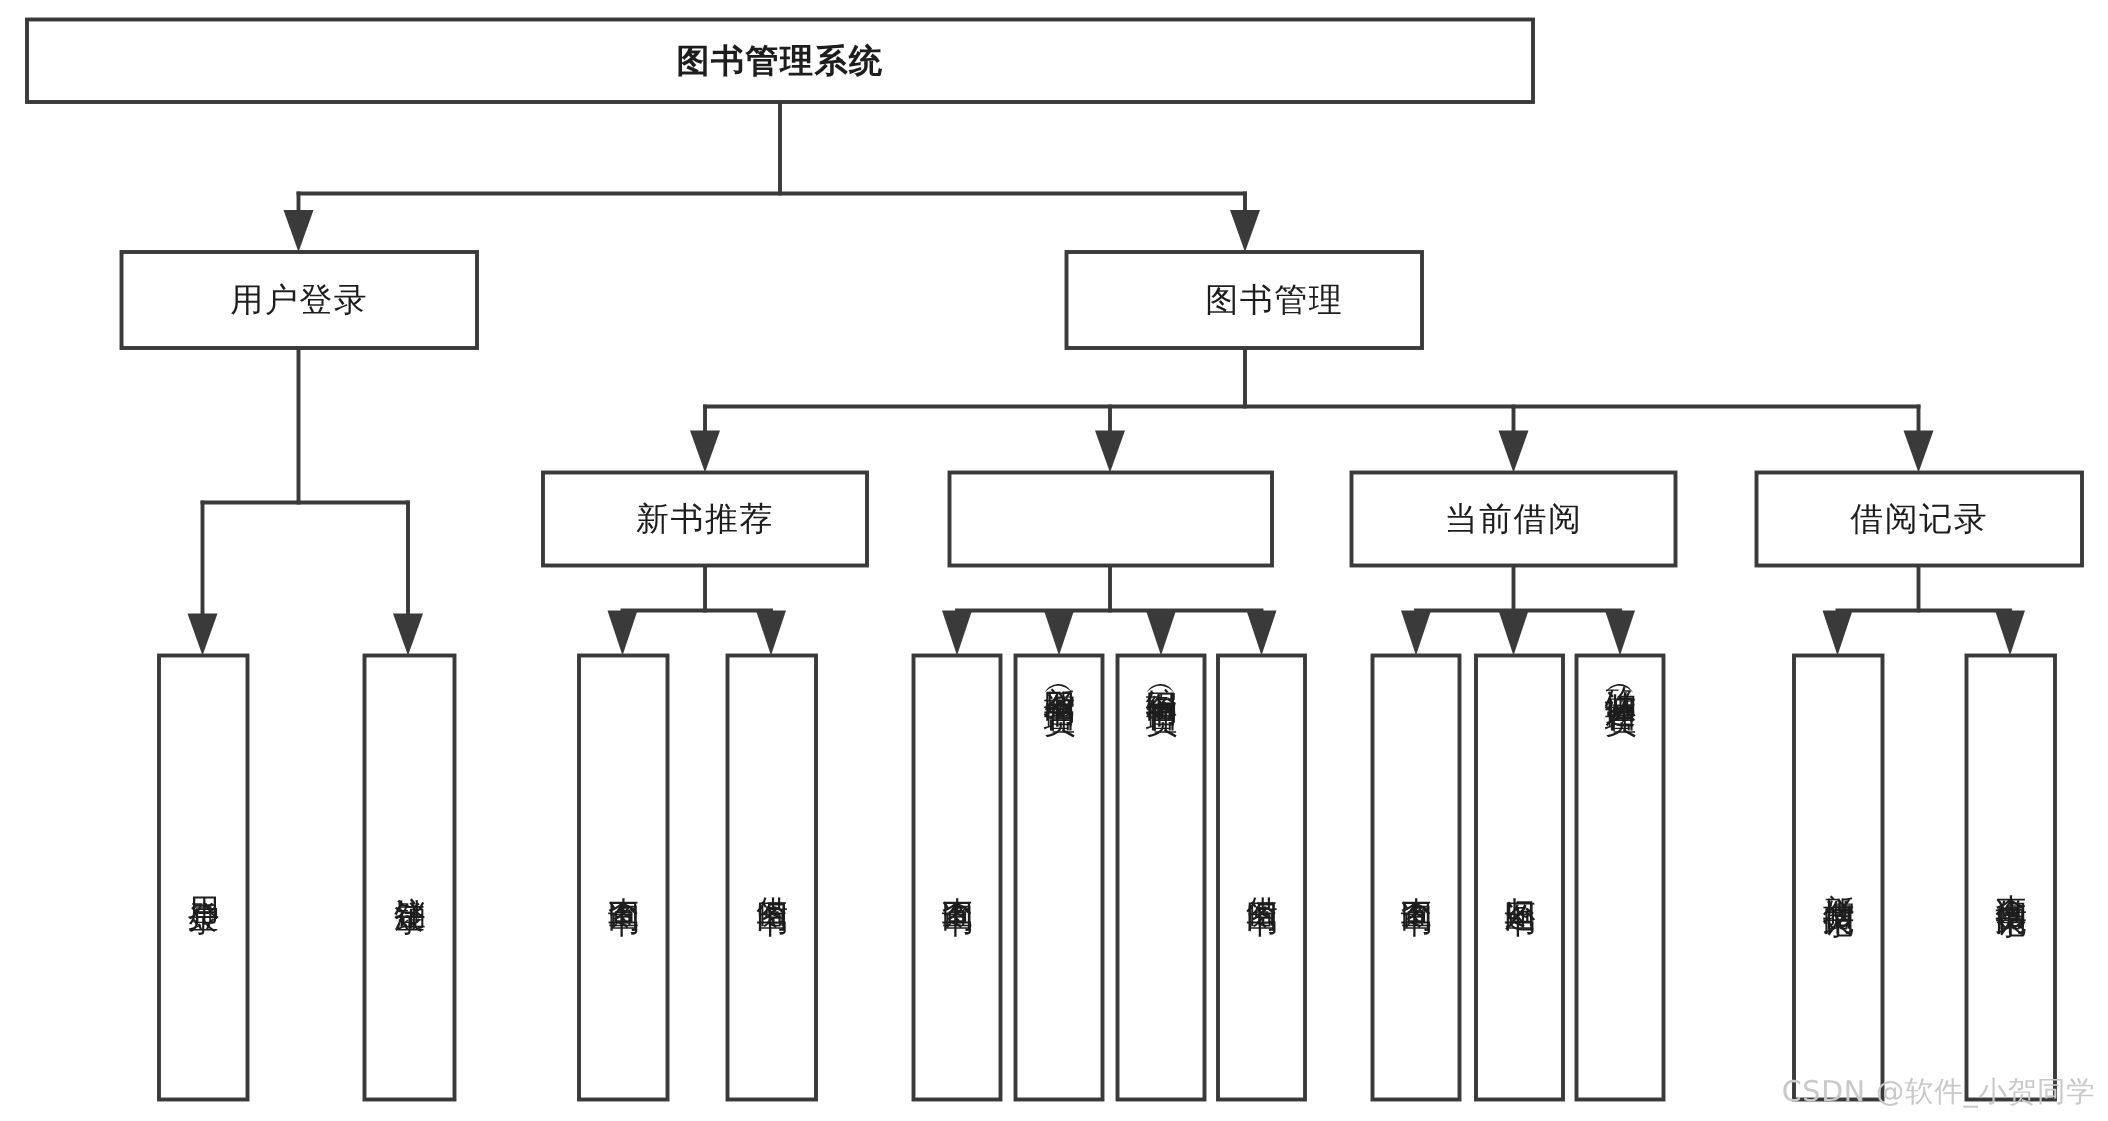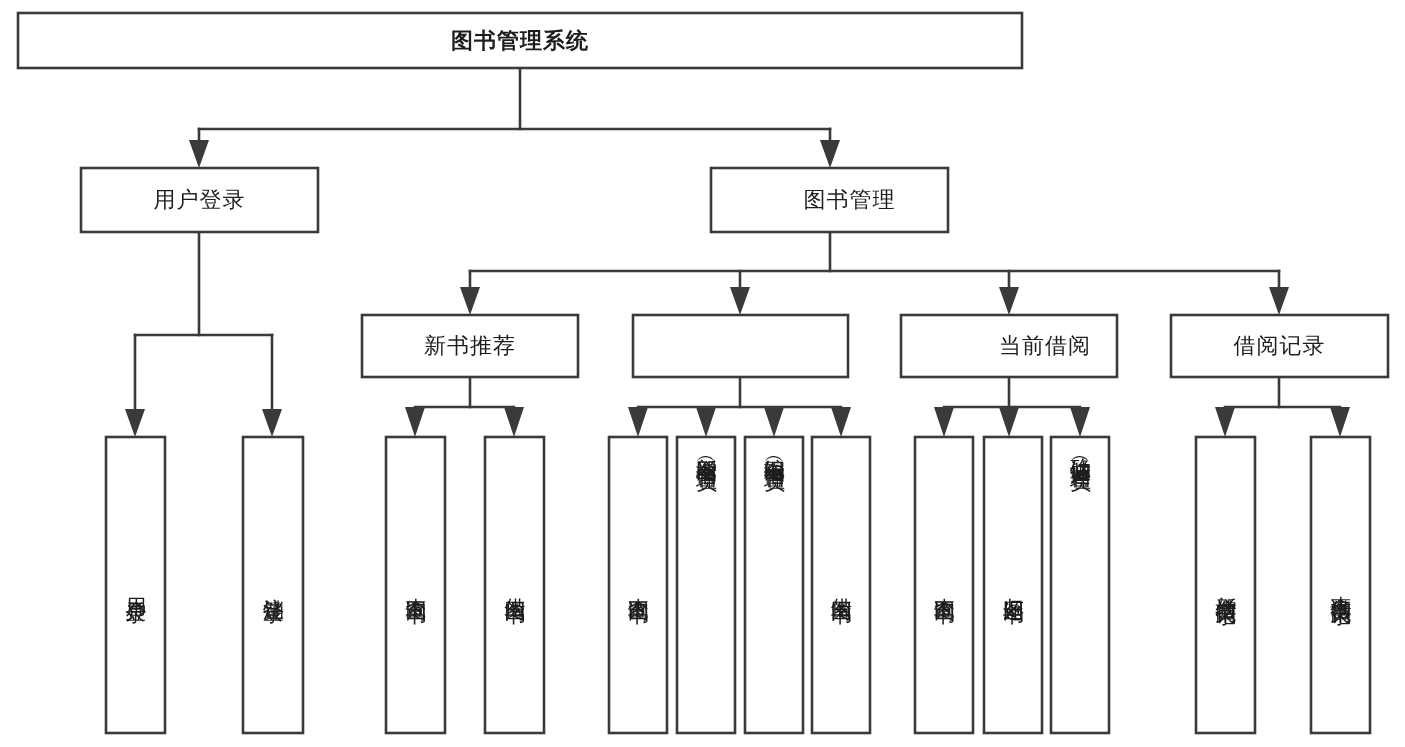--- a/index.html
+++ b/index.html
@@ -195,21 +195,21 @@
 
   <div class="htext-wrap" style="left:711px; top:168px; width:277px; height:64px;align-items:center;">
     <span class="htext">图书管理</span>
   </div>
 
   <div class="htext-wrap" style="left:362px; top:315px; width:216px; height:62px;">
     <span class="htext">新书推荐</span>
   </div>
 
 
-  <div class="htext-wrap" style="left:901px; top:315px; width:216px; height:62px;padding-left:36px;">
+  <div class="htext-wrap" style="left:901px; top:315px; width:216px; height:62px;">
     <span class="htext">当前借阅</span>
   </div>
 
   <div class="htext-wrap" style="left:1171px; top:315px; width:217px; height:62px;">
     <span class="htext">借阅记录</span>
   </div>
 
   <div class="vtext-wrap" style="left:106px; top:437px; width:59px; height:296px;">
     <span class="vtext">用户登录</span>
   </div>
@@ -255,14 +255,15 @@
   </div>
 
   <div class="vtext-wrap" style="left:1196px; top:437px; width:59px; height:296px;">
     <span class="vtext">新增借阅记录</span>
   </div>
 
   <div class="vtext-wrap" style="left:1311px; top:437px; width:59px; height:296px;">
     <span class="vtext">查询借阅记录</span>
   </div>
 
+  <div class="watermark">CSDN @软件_小贺同学</div>
 
 </div>
 
 </body></html>

